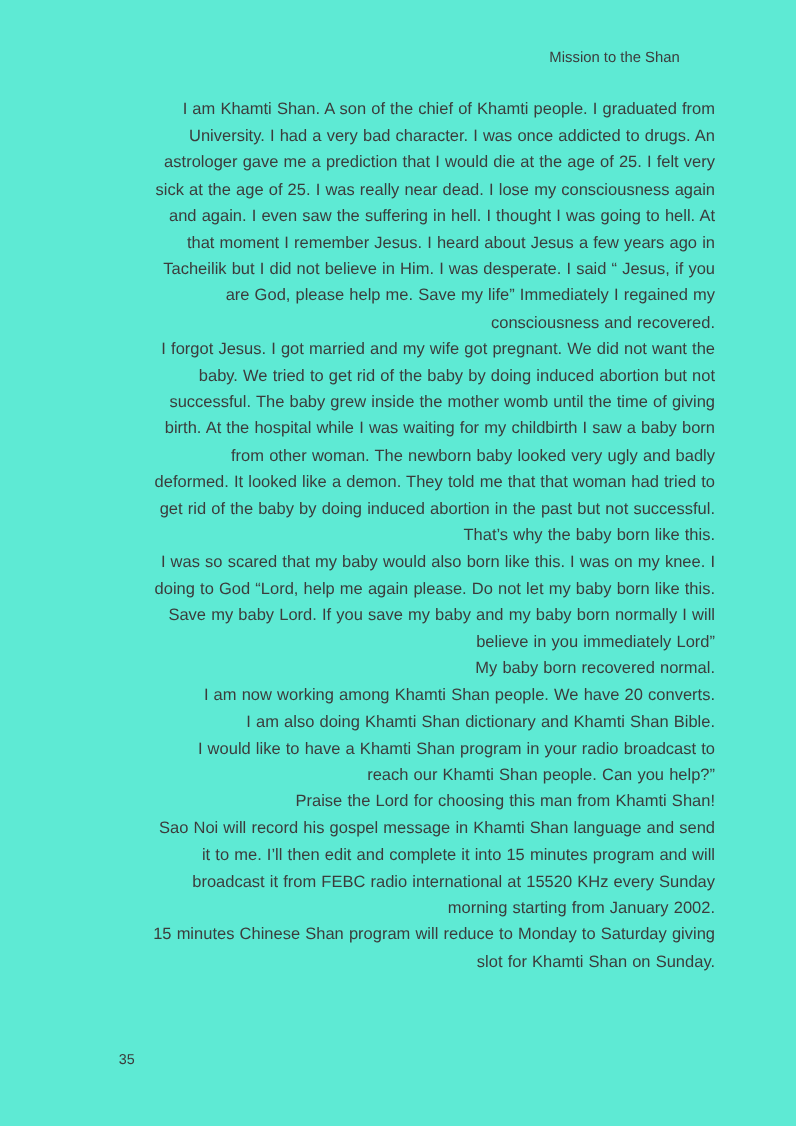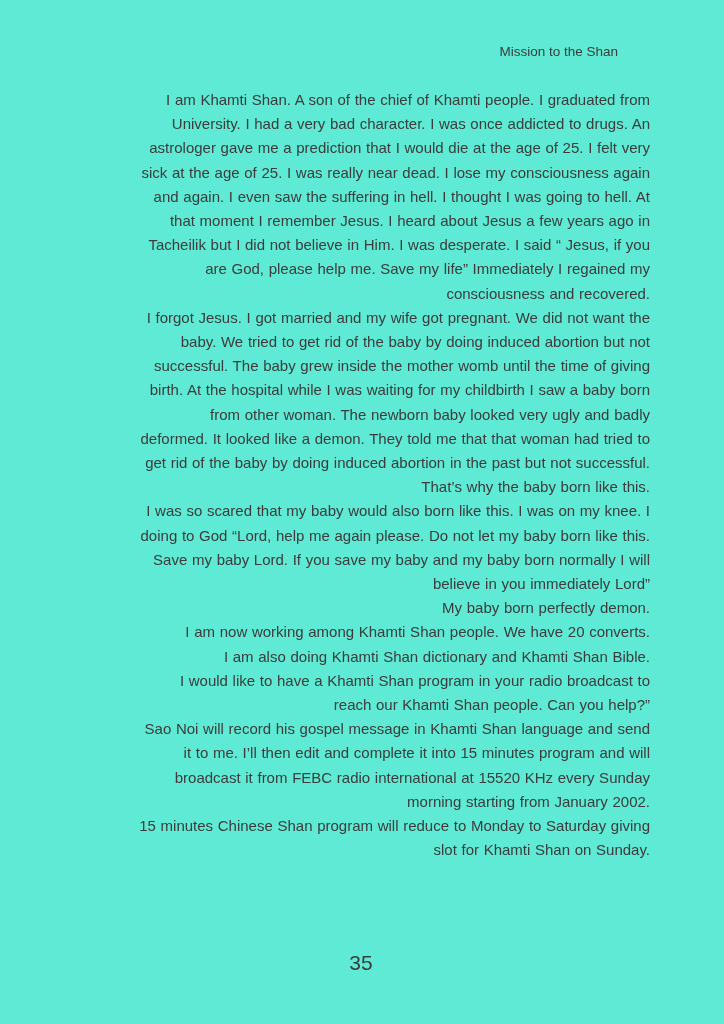--- a/index.html
+++ b/index.html
@@ -41,40 +41,41 @@
     margin: 0;
     padding: 0;
     white-space: pre-wrap;
     word-spacing: 0.5px;
   }
   .page-number {
     position: absolute;
     top: 953px;
     left: 108px;
     width: 506px;
-    text-align: center;
-    font-size: 21px;
+    text-align: left;
+    font-size: 13px;
     line-height: 20px;
     color: #3c3c3c;
   }
 </style>
 </head>
 <body>
 
 <div class="page">
 
   <div class="running-header">Mission to the Shan</div>
 
   <div class="doc-body">
     <p>I am Khamti Shan. A son of the chief of Khamti people. I graduated from University. I had a very bad character. I was once addicted to drugs. An astrologer gave me a prediction that I would die at the age of 25. I felt very sick at the age of 25. I was really near dead. I lose my consciousness again and again. I even saw the suffering in hell. I thought I was going to hell. At that moment I remember Jesus. I heard about Jesus a few years ago in Tacheilik but I did not believe in Him. I was desperate. I said “ Jesus, if you are God, please help me. Save my life” Immediately I regained my consciousness and recovered.</p>
     <p> I forgot Jesus. I got married and my wife got pregnant. We did not want the baby. We tried to get rid of the baby by doing induced abortion but not successful. The baby grew inside the mother womb until the time of giving birth. At the hospital while I was waiting for my childbirth I saw a baby born from other woman. The newborn baby looked very ugly and badly deformed. It looked like a demon. They told me that that woman had tried to get rid of the baby by doing induced abortion in the past but not successful. That’s why the baby born like this.</p>
     <p>I was so scared that my baby would also born like this. I was on my knee. I doing to God “Lord, help me again please. Do not let my baby born like this. Save my baby Lord. If you save my baby and my baby born normally I will believe in you immediately Lord”</p>
-    <p>My baby born perfectly demon.</p>
+    <p>My baby born recovered normal.</p>
     <p>I am now working among Khamti Shan people. We have 20 converts.</p>
     <p>I am also doing Khamti Shan dictionary and Khamti Shan Bible.</p>
     <p>I would like to have a Khamti Shan program in your radio broadcast to reach our Khamti Shan people. Can you help?”</p>
+    <p>Praise the Lord for choosing this man from Khamti Shan!</p>
     <p>Sao Noi will record his gospel message in Khamti Shan language and send it to me. I’ll then edit and complete it into 15 minutes program and will broadcast it from FEBC radio international at 15520 KHz every Sunday morning starting from January 2002.</p>
     <p>15 minutes Chinese Shan program will reduce to Monday to Saturday giving slot for Khamti Shan on Sunday.</p>
   </div>
 
   <div class="page-number">35</div>
 
 </div>
 
 </body></html>

